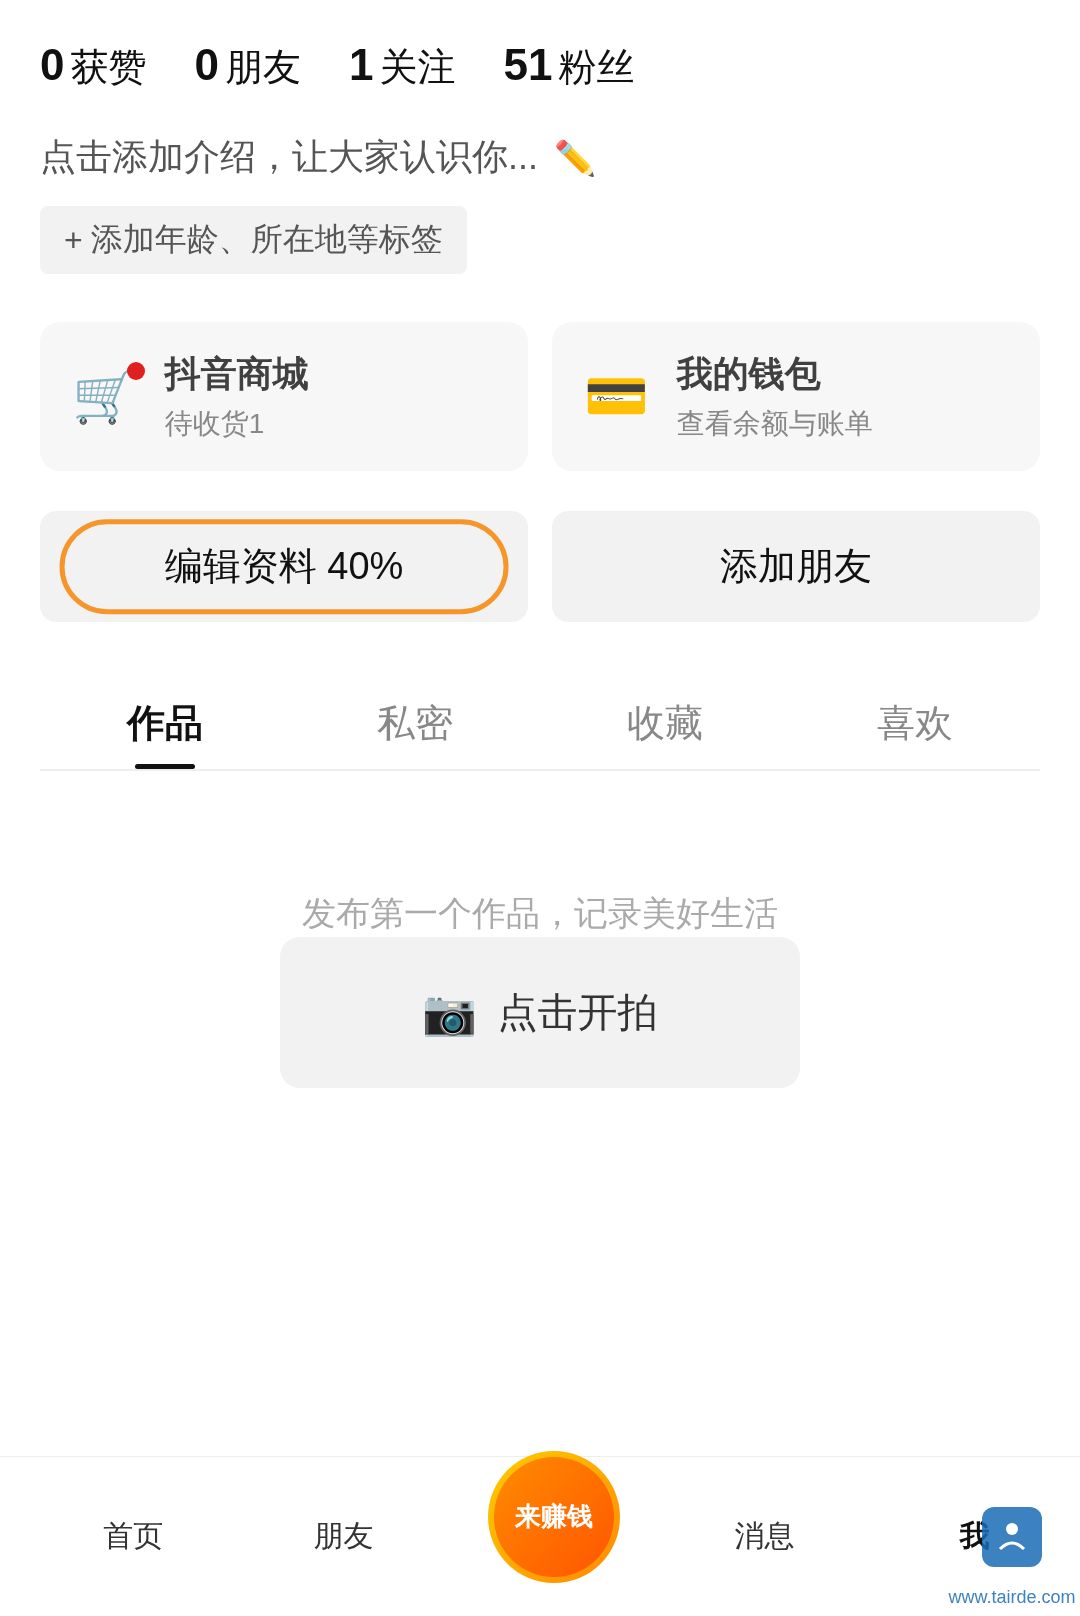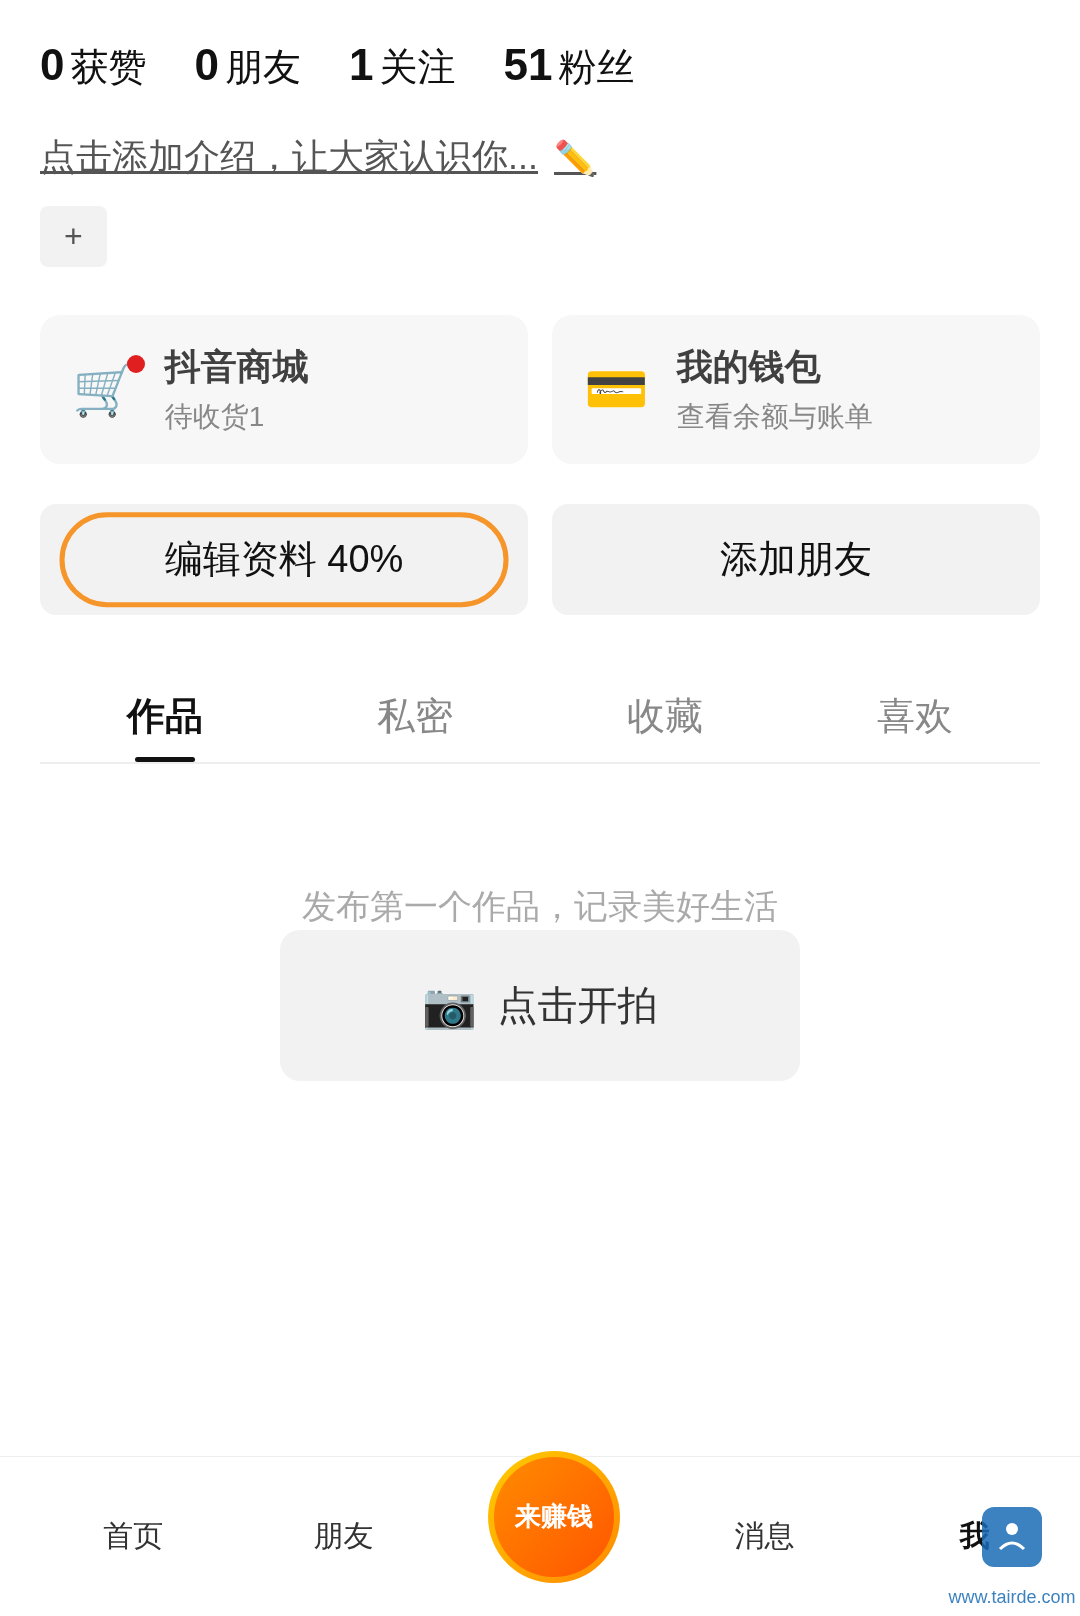--- a/index.html
+++ b/index.html
@@ -40,21 +40,20 @@
     }
 
     
     .bio-row {
       display: flex;
       align-items: center;
       gap: 16px;
       margin-bottom: 24px;
       font-size: 36px;
       color: #555;
-      text-decoration: underline;
     }
     .edit-icon {
       font-size: 34px;
       color: #888;
     }
 
     
     .tag-btn {
       display: inline-flex;
       align-items: center;
@@ -345,20 +344,21 @@
 
   
   <div class="bio-row">
     <span>点击添加介绍，让大家认识你...</span>
     <span class="edit-icon">✏️</span>
   </div>
 
   
   <button class="tag-btn">
     <span>+</span>
+    <span>添加年龄、所在地等标签</span>
   </button>
 
   
   <div class="quick-links">
 
     <div class="quick-link-card">
       <div class="quick-link-icon">
         🛒
         <span class="dot-badge"></span>
       </div>

